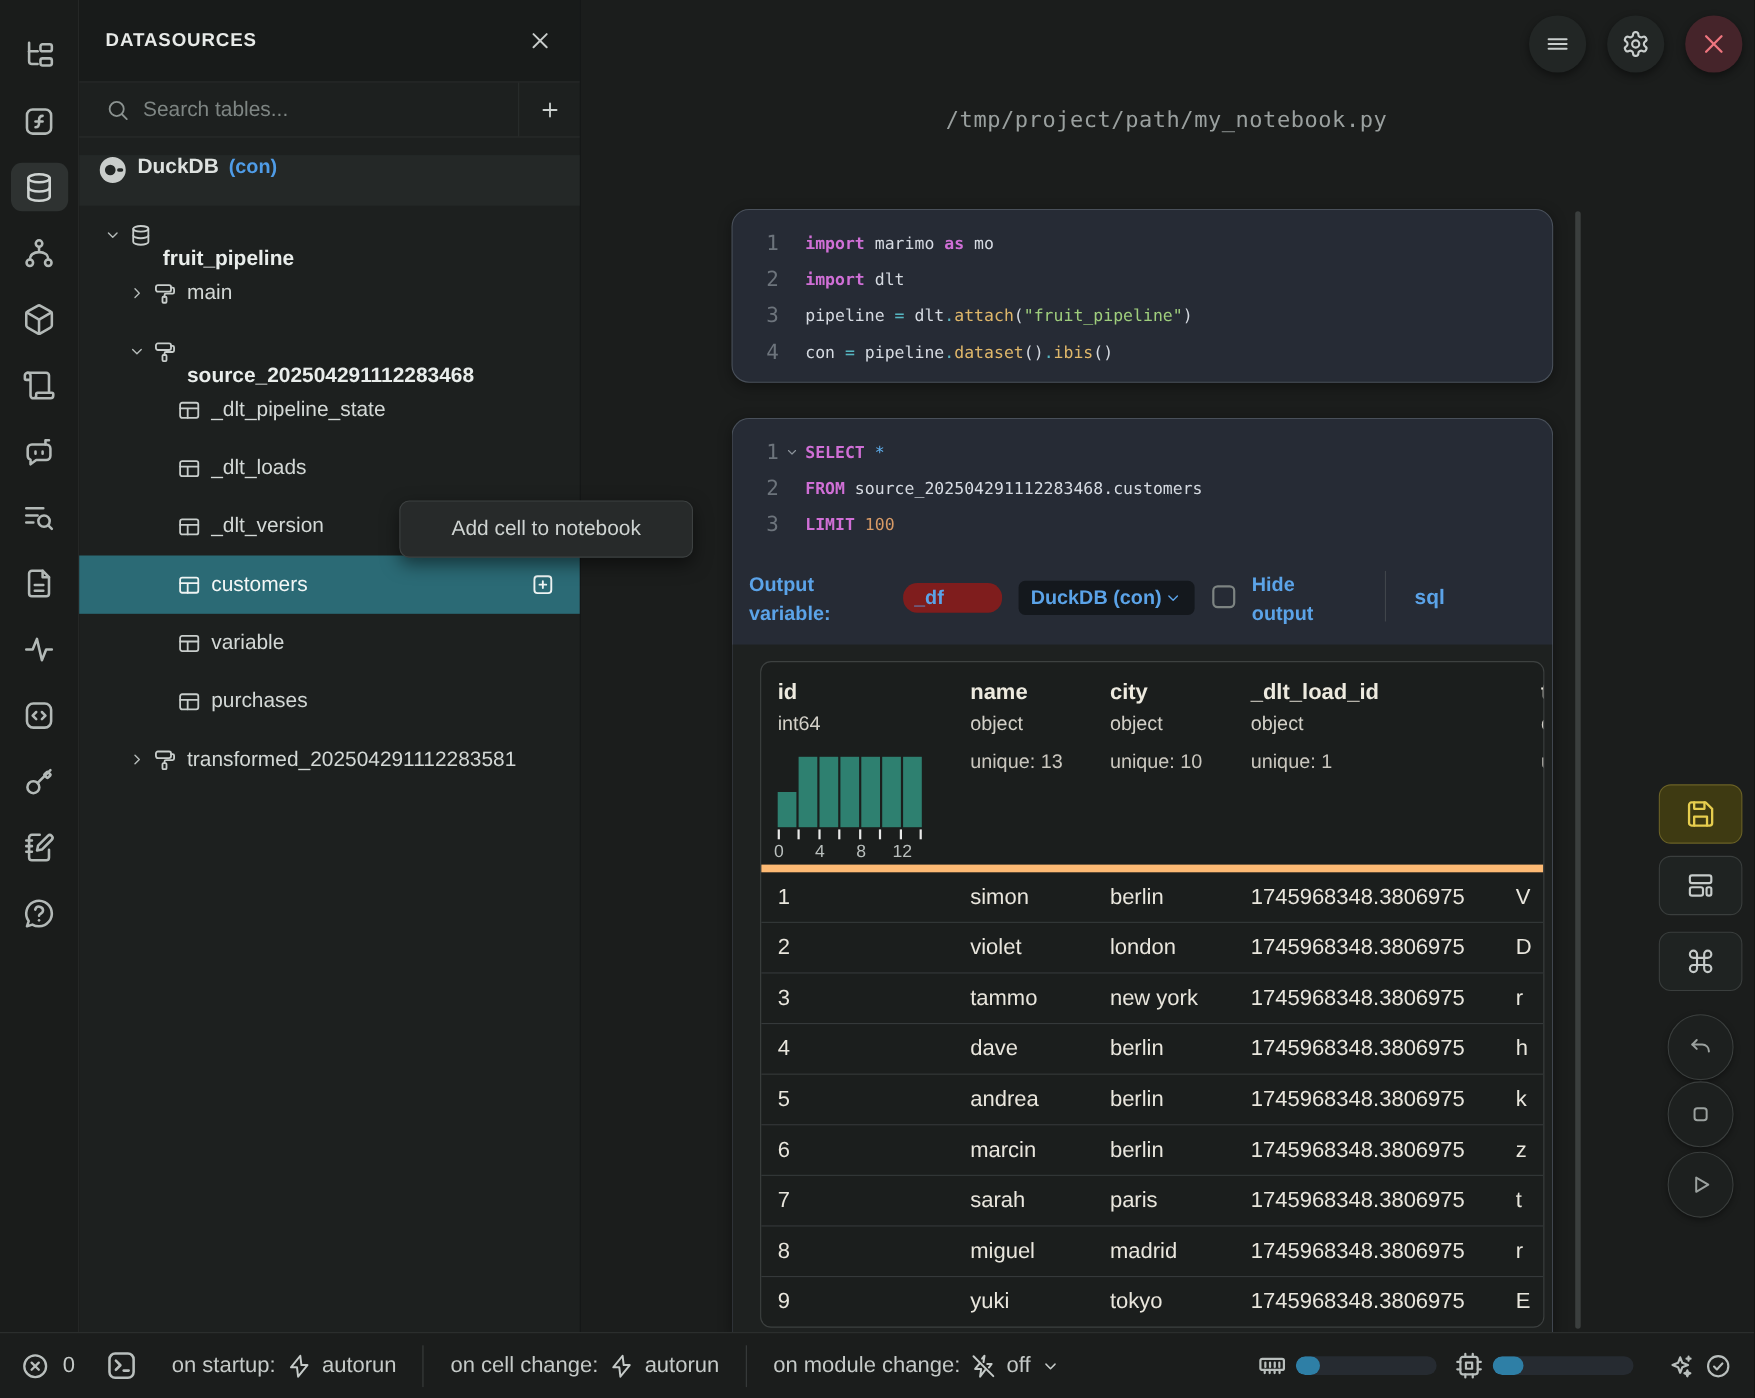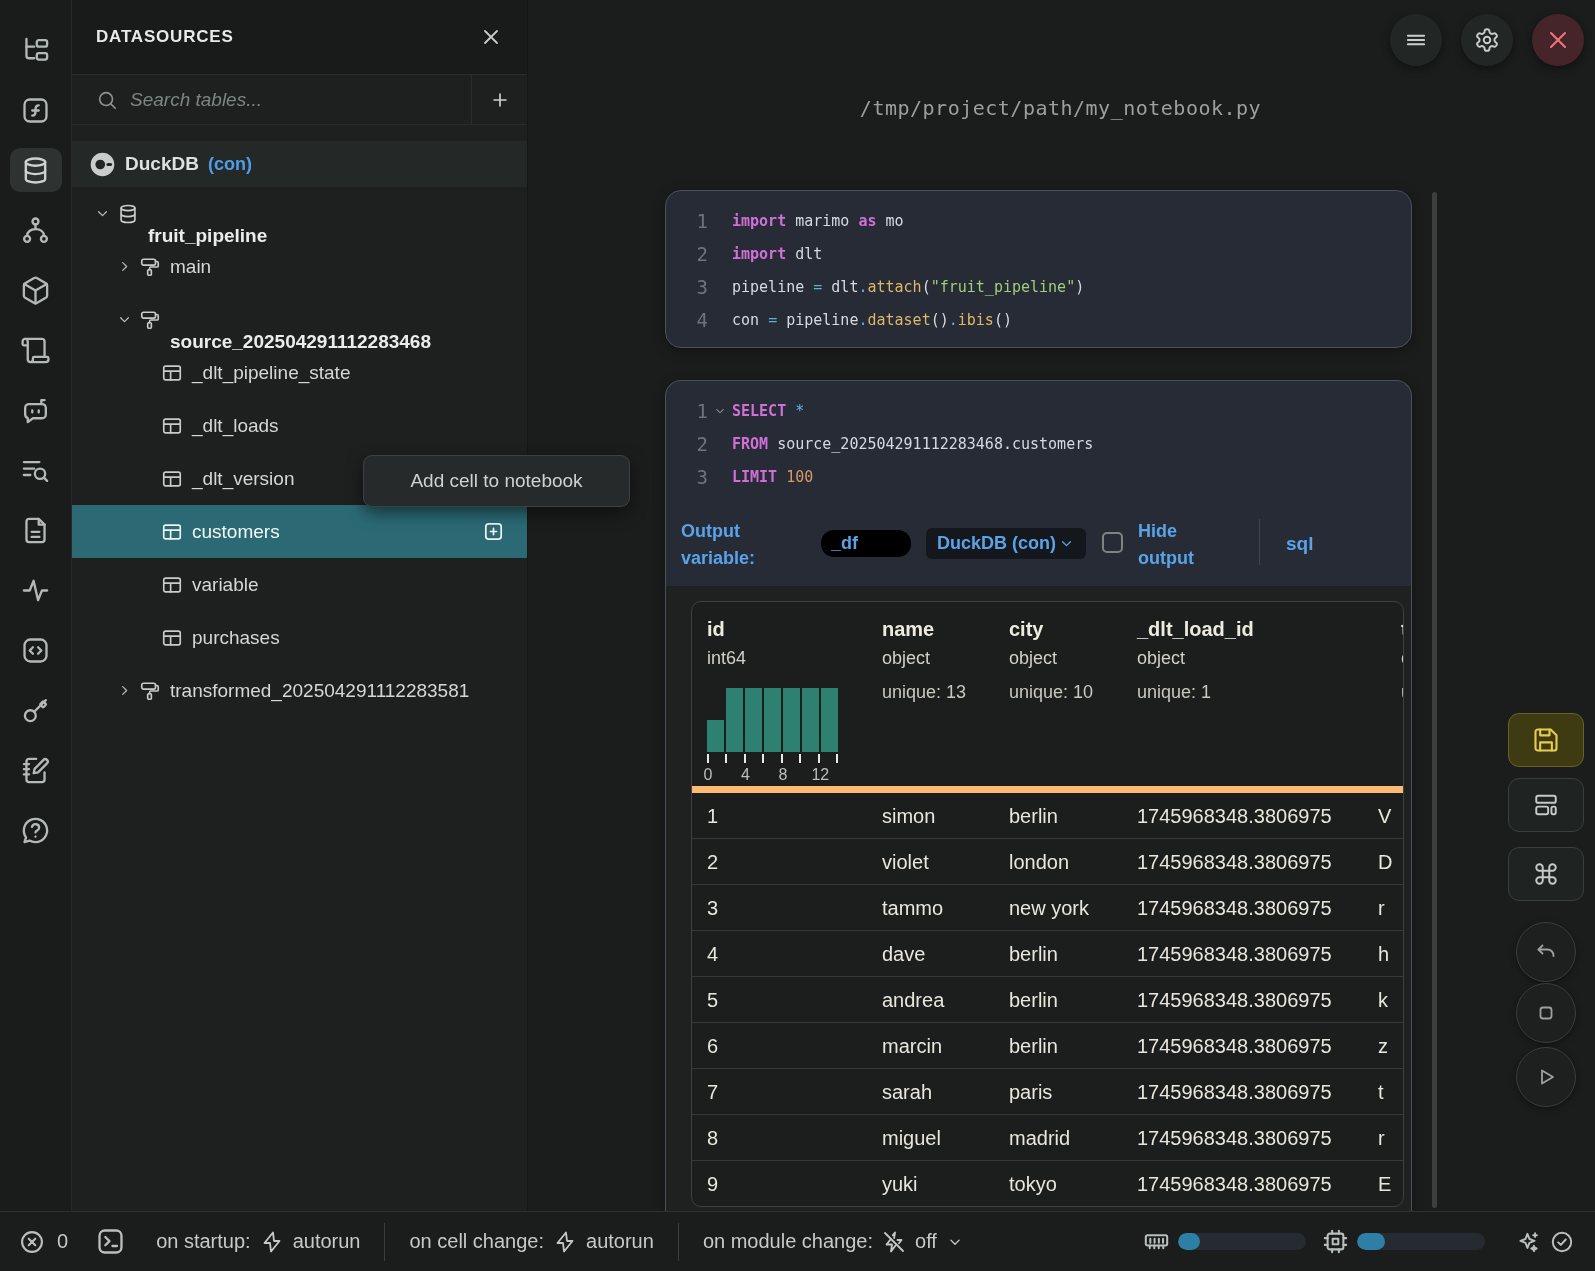--- a/index.html
+++ b/index.html
@@ -21,26 +21,26 @@
   .panel{position:absolute;left:72px;top:0;width:456px;height:1211px;background:#1d201f;
          border-right:1px solid #151717;box-sizing:border-box;}
   .panel-header{height:74px;background:#181b1a;border-bottom:1px solid #2a2d2c;display:flex;
          align-items:center;justify-content:space-between;padding:0 24px;}
   .panel-title{font-size:17px;font-weight:bold;letter-spacing:.8px;color:#e7eae8;}
   .panel-close{width:24px;height:24px;color:#c7ccca;cursor:pointer;}
   .search-row{height:49px;border-bottom:1px solid #2a2d2c;display:flex;align-items:stretch;}
   .search-left{flex:1;display:flex;align-items:center;}
   .search-icon{width:22px;height:22px;margin-left:24px;color:#8b9290;}
   input.search{flex:1;background:none;border:none;outline:none;color:#aab1af;font-size:19px;
-         padding:0 12px;font-family:inherit;font-style:italic;}
+         padding:0 12px;font-family:inherit;}
   input.search::placeholder{color:#7e8583;}
   .add-btn{width:55px;border-left:1px solid #2a2d2c;display:flex;align-items:center;
          justify-content:center;color:#ced3d1;}
   .add-btn .icon{width:22px;height:22px;}
-  .conn-row{height:46px;margin-top:16px;background:#242827;display:flex;align-items:center;
+  .conn-row{height:46px;margin-top:16px;background:#242827;display:flex;align-items:flex-start;
          padding:0 17px;gap:9px;}
   .conn-logo{width:27px;height:27px;}
   .conn-name{font-size:19px;font-weight:bold;color:#dde1df;}
   .conn-label{font-size:18px;font-weight:bold;color:#4f9ce7;}
   .tree-row{height:53px;display:flex;align-items:center;box-sizing:border-box;position:relative;}
   .tree-row.selected{background:#2b6a75;}
   .chev{width:24px;height:20px;color:#b4bab8;display:flex;align-items:center;justify-content:center;}
   .chev svg{width:17px;height:17px;}
   .ti{width:22px;height:22px;color:#c8cdcb;margin:0 9px 0 3px;}
   .tree-label{font-size:19px;color:#d3d8d6;white-space:nowrap;}
@@ -78,21 +78,21 @@
   .tk-fn{color:#dfb76a;}
   .tk-str{color:#9fce7d;}
   .tk-num{color:#d79a66;}
   .tk-op{color:#56b6c2;}
   .tk-blue{color:#5fb0ef;}
   .tk-pl{color:#d5dae1;}
 
   
   .output-strip{position:absolute;left:0;top:130px;width:100%;height:75px;}
   .ov-label{position:absolute;left:15px;top:7px;font-size:18px;font-weight:bold;color:#5ba3e8;line-height:27px;}
-  .ov-input{position:absolute;left:155px;top:19px;width:90px;height:27px;background:#000000;border:none;
+  .ov-input{position:absolute;left:155px;top:19px;width:90px;height:27px;background:#7f1d1d;border:none;
         border-radius:13px;color:#5ba3e8;font-size:18px;font-weight:bold;padding:0 10px;box-sizing:border-box;
         font-family:inherit;outline:none;}
   .ov-select{position:absolute;left:260px;top:17px;width:160px;height:31px;background:#14181d;border-radius:6px;
         display:flex;align-items:center;justify-content:space-between;padding:0 11px;box-sizing:border-box;}
   .ov-select .lbl{font-size:18px;font-weight:bold;color:#5ba3e8;white-space:nowrap;}
   .ov-select .icon{width:17px;height:17px;color:#5ba3e8;}
   .ov-check{position:absolute;left:436px;top:21px;width:21px;height:21px;border:2px solid #7d8482;
         border-radius:5px;background:transparent;box-sizing:border-box;}
   .ov-hide{position:absolute;left:472px;top:7px;font-size:18px;font-weight:bold;color:#5ba3e8;line-height:27px;}
   .ov-div{position:absolute;left:593px;top:8px;width:1px;height:46px;background:#40454b;}

